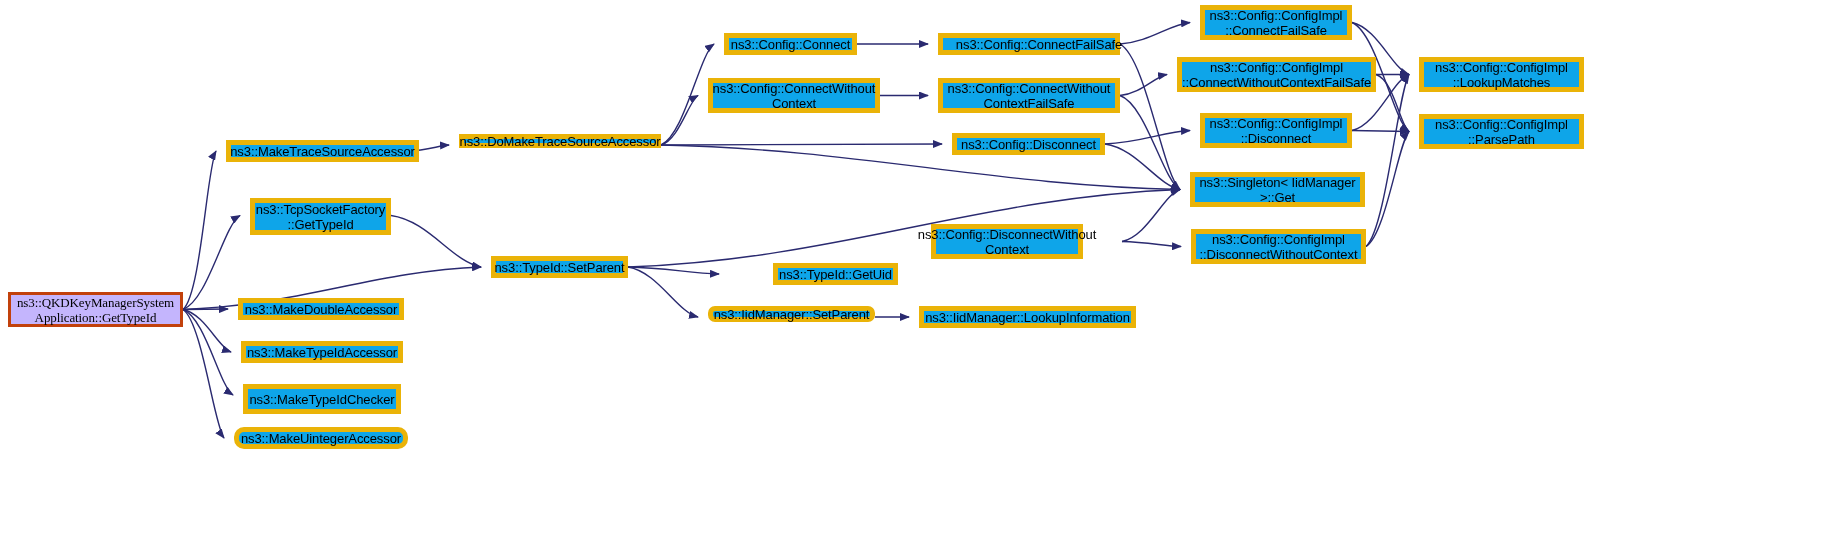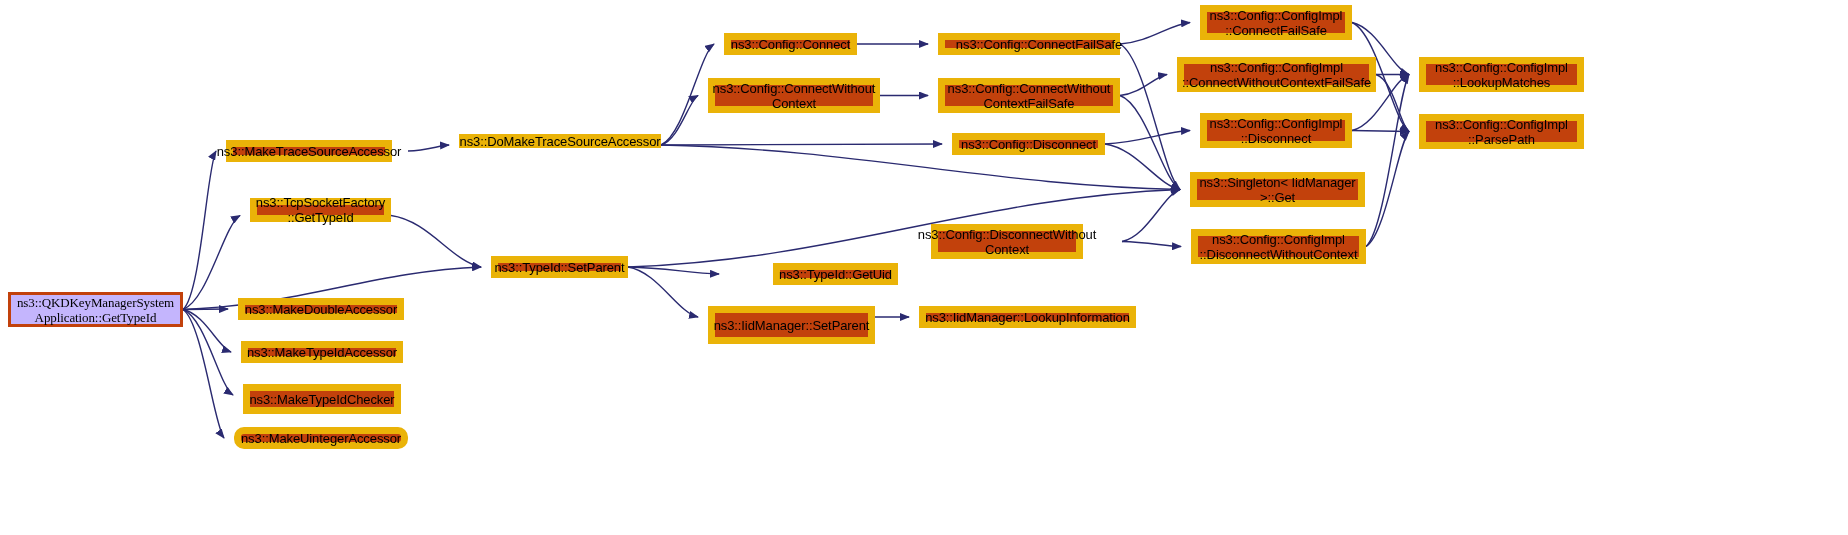--- a/index.html
+++ b/index.html
@@ -1,19 +1,19 @@
 <!DOCTYPE html>
 <html><head>
 <meta charset="utf-8">
 <style>
   html,body{margin:0;padding:0;background:#ffffff;}
   body{width:1848px;height:535px;overflow:hidden;font-family:"Liberation Sans",sans-serif;}
   #graph{position:relative;width:1848px;height:535px;background:#fff;}
   svg#edges{position:absolute;left:0;top:0;width:1848px;height:535px;}
-  .node{position:absolute;box-sizing:border-box;border:7px solid #eab308;background:#c2410c;
+  .node{position:absolute;box-sizing:border-box;border:5px solid #eab308;background:#0ea5e9;
         display:flex;align-items:center;justify-content:center;text-align:center;
         font-family:"Liberation Sans",sans-serif;font-size:13px;color:#000;
         line-height:15px;white-space:pre-line;letter-spacing:-0.1px;}
   .node.root{background:#c4b5fd;border:3px solid #c2410c;font-family:Liberation Serif, serif;}
 </style>
 </head>
 <body>
 
 <div id="graph">
   <svg id="edges" viewBox="0 0 1848 535">
@@ -56,34 +56,34 @@
         <path d="M1376,74.5 C1394,80.2 1400,125.8 1409,131.5" fill="none" stroke="#2a2a70" stroke-width="1.4" marker-end="url(#arrow)"></path>
         <path d="M1352,130.5 C1377.08,124.9 1392.92,80.1 1409,74.5" fill="none" stroke="#2a2a70" stroke-width="1.4" marker-end="url(#arrow)"></path>
         <path d="M1352,130.5 L1409,131.5" fill="none" stroke="#2a2a70" stroke-width="1.4" marker-end="url(#arrow)"></path>
         <path d="M1366,246.5 C1385.76,229.3 1398.24,91.7 1409,74.5" fill="none" stroke="#2a2a70" stroke-width="1.4" marker-end="url(#arrow)"></path>
         <path d="M1366,246.5 C1385.76,235 1398.24,143 1409,131.5" fill="none" stroke="#2a2a70" stroke-width="1.4" marker-end="url(#arrow)"></path>
       </g>
   </svg>
   <div id="node-layer">
       <div class="node root" style="left: 8px; top: 292px; width: 175px; height: 35px;">ns3::QKDKeyManagerSystem
 Application::GetTypeId</div>
-      <div class="node" style="left: 226px; top: 140px; width: 166px; height: 22px;">ns3::MakeTraceSourceAccessor</div>
-      <div class="node" style="left: 250px; top: 198px; width: 141px; height: 24px;">ns3::TcpSocketFactory
+      <div class="node" style="left: 226px; top: 140px; width: 193px; height: 22px;">ns3::MakeTraceSourceAccessor</div>
+      <div class="node" style="left: 250px; top: 198px; width: 141px; height: 37px;">ns3::TcpSocketFactory
 ::GetTypeId</div>
       <div class="node" style="left: 238px; top: 298px; width: 166px; height: 22px; text-align: center;">ns3::MakeDoubleAccessor</div>
       <div class="node" style="left: 241px; top: 341px; width: 162px; height: 22px;">ns3::MakeTypeIdAccessor</div>
       <div class="node" style="left: 243px; top: 384px; width: 158px; height: 30px;">ns3::MakeTypeIdChecker</div>
       <div class="node" style="left: 234px; top: 427px; width: 174px; height: 22px; border-radius: 10px;">ns3::MakeUintegerAccessor</div>
       <div class="node" style="left: 459px; top: 134px; width: 202px; height: 14px;">ns3::DoMakeTraceSourceAccessor</div>
       <div class="node" style="left: 491px; top: 256px; width: 137px; height: 22px;">ns3::TypeId::SetParent</div>
       <div class="node" style="left: 724px; top: 33px; width: 133px; height: 22px;">ns3::Config::Connect</div>
       <div class="node" style="left: 708px; top: 78px; width: 172px; height: 35px;">ns3::Config::ConnectWithout
 Context</div>
       <div class="node" style="left: 729px; top: 263px; width: 125px; height: 22px; margin-left: 44px;">ns3::TypeId::GetUid</div>
-      <div class="node" style="left: 708px; top: 306px; width: 167px; height: 38px;">ns3::IidManager::SetParent</div>
+      <div class="node" style="left: 708px; top: 306px; width: 167px; height: 16px; border-radius: 7px;">ns3::IidManager::SetParent</div>
       <div class="node" style="left: 938px; top: 33px; width: 182px; height: 22px; padding-left: 20px;">ns3::Config::ConnectFailSafe</div>
       <div class="node" style="left: 938px; top: 78px; width: 182px; height: 35px;">ns3::Config::ConnectWithout
 ContextFailSafe</div>
       <div class="node" style="left: 952px; top: 133px; width: 153px; height: 22px;">ns3::Config::Disconnect</div>
       <div class="node" style="left: 931px; top: 224px; width: 152px; height: 35px;">ns3::Config::DisconnectWithout
 Context</div>
       <div class="node" style="left: 919px; top: 306px; width: 217px; height: 22px;">ns3::IidManager::LookupInformation</div>
       <div class="node" style="left: 1200px; top: 5px; width: 152px; height: 35px;">ns3::Config::ConfigImpl
 ::ConnectFailSafe</div>
       <div class="node" style="left: 1177px; top: 57px; width: 199px; height: 35px;">ns3::Config::ConfigImpl

